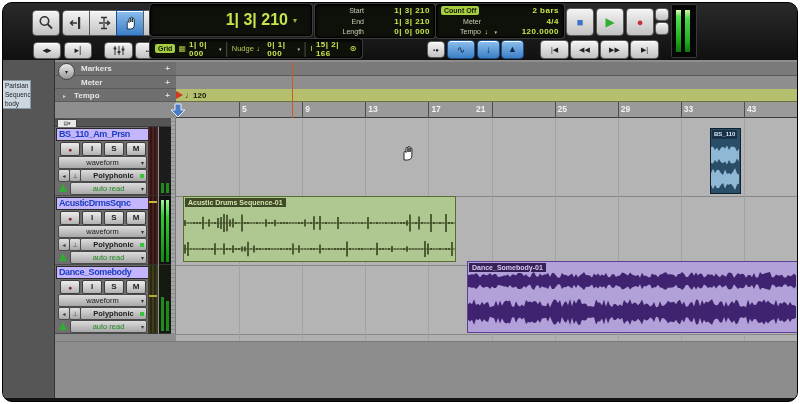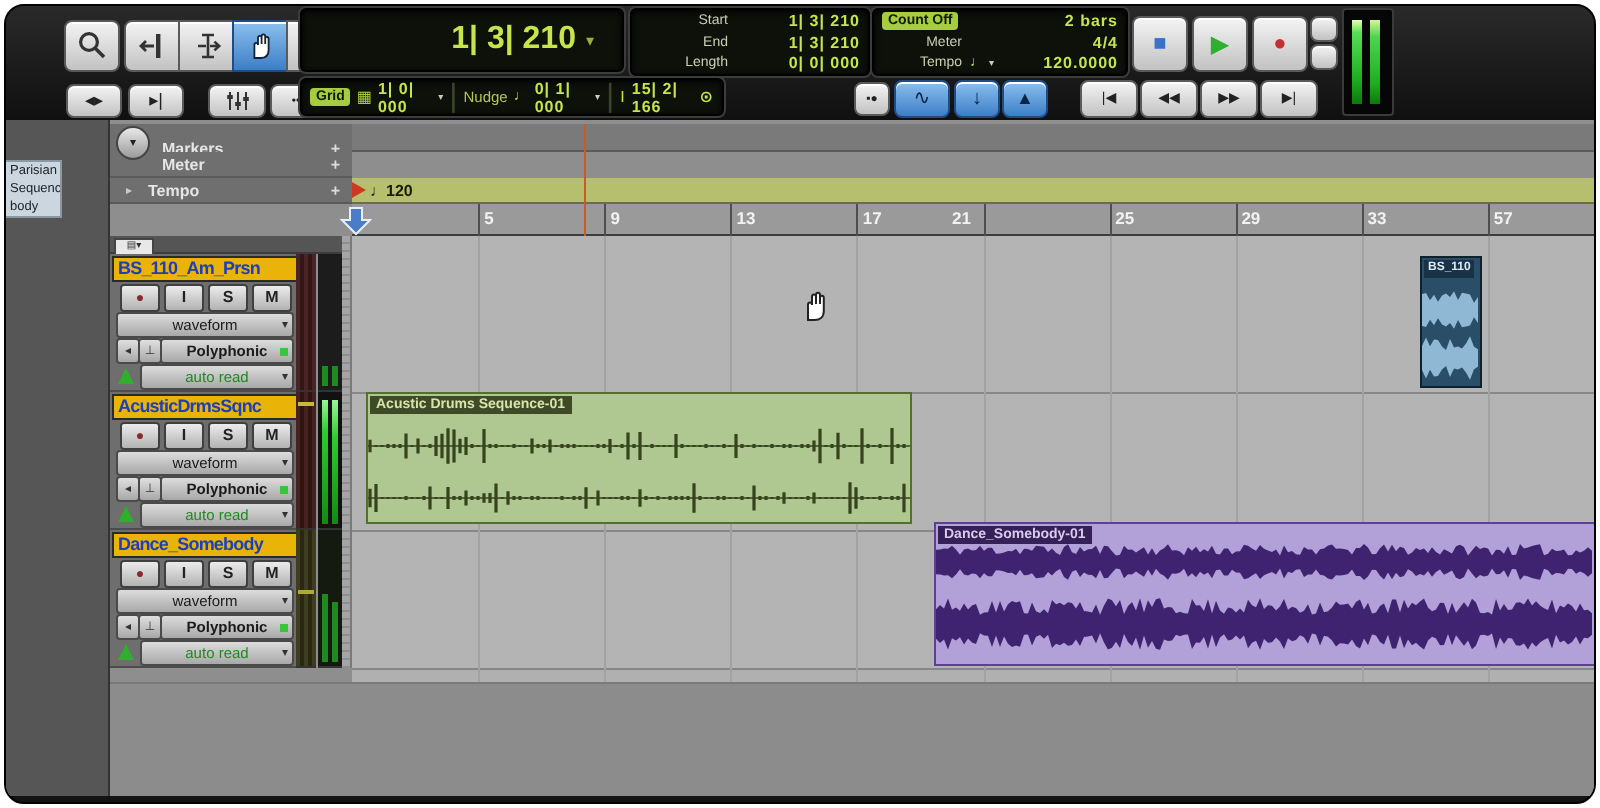--- a/index.html
+++ b/index.html
@@ -23,21 +23,21 @@
   
   .rrow{position:absolute;left:55px;width:121px;display:flex;align-items:center;color:#e6e6e6;
     font-size:8px;font-weight:bold;border-bottom:1px solid #5a5a5a;background:#6f6f6f;box-sizing:border-box;}
   .plus{margin-left:auto;margin-right:6px;font-weight:bold;color:#ddd;}
   .tick{position:absolute;top:0;width:1px;height:16px;background:#4e4e4e;}
   .barnum{position:absolute;top:2px;font-size:8.5px;font-weight:bold;color:#f2f2f2;}
   .gridline{position:absolute;top:0;width:1px;height:100%;background:#a2a2a2;}
   .laneline{position:absolute;left:0;width:100%;height:1px;background:#878787;}
   
   .thdr{position:absolute;left:55px;width:93px;height:69px;background:#6e6e6e;border-bottom:1px solid #4c4c4c;box-sizing:border-box;}
-  .tname{position:absolute;left:1px;top:1px;width:89px;height:11px;background:#eab308;border:1px solid #2a2a2a;
+  .tname{position:absolute;left:1px;top:1px;width:89px;height:11px;background:#c4b5fd;border:1px solid #2a2a2a;
     font-size:9px;font-weight:bold;color:#1b3fbf;line-height:11px;padding-left:2px;white-space:nowrap;overflow:hidden;letter-spacing:-.4px;}
   .sbtn{position:absolute;top:15px;width:18px;height:12px;background:linear-gradient(#ececec,#b2b2b2);
     border:1px solid #3f3f3f;border-radius:2px;font-size:8px;font-weight:bold;color:#222;
     display:flex;align-items:center;justify-content:center;line-height:1;}
   .drop{position:absolute;left:3px;width:87px;height:11px;background:linear-gradient(#dcdcdc,#a8a8a8);
     border:1px solid #4a4a4a;border-radius:2px;font-size:7.5px;color:#1a1a1a;display:flex;align-items:center;justify-content:center;}
   .drop .caret{position:absolute;right:2px;font-size:6px;color:#333;}
   .mini{position:absolute;width:10px;height:11px;background:linear-gradient(#e0e0e0,#a8a8a8);
     border:1px solid #4a4a4a;border-radius:2px;font-size:6px;color:#333;display:flex;align-items:center;justify-content:center;}
   
@@ -200,21 +200,21 @@
 
   <div class="abs" style="left:2px;top:60px;width:53px;height:338px;background:#565656;border-right:1px solid #333;box-sizing:border-box;"></div>
   <div class="abs" style="left:2px;top:80px;width:29px;height:29px;background:#ccd6de;border:1px solid #8a98a4;box-sizing:border-box;overflow:hidden;">
     <div style="font-size:6.5px;line-height:9px;color:#20242c;padding-left:2px;white-space:nowrap;">
       <div>Parisian</div>
       <div>Sequenc</div>
       <div>body</div>
     </div>
   </div>
 
-  <div class="rrow" style="top:62px;height:26px;">
+  <div class="rrow" style="top:62px;height:14px;">
     <span style="margin-left:26px;">Markers</span>
     <span class="plus">+</span>
   </div>
   <div class="rrow" style="top:76px;height:13px;">
     <span style="margin-left:26px;">Meter</span>
     <span class="plus">+</span>
   </div>
   <div class="rrow" style="top:89px;height:13px;">
     <span style="margin-left:8px;font-size:6px;color:#ccc;">▸</span>
     <span style="margin-left:8px;">Tempo</span>
@@ -242,21 +242,21 @@
           <span class="barnum" style="left: 255.4px;">17</span>
           <div class="tick" style="left: 315.5px;"></div>
           <span class="barnum" style="left: 300px;">21</span>
           <div class="tick" style="left: 378.6px;"></div>
           <span class="barnum" style="left: 381.6px;">25</span>
           <div class="tick" style="left: 441.7px;"></div>
           <span class="barnum" style="left: 444.7px;">29</span>
           <div class="tick" style="left: 504.8px;"></div>
           <span class="barnum" style="left: 507.8px;">33</span>
           <div class="tick" style="left: 567.9px;"></div>
-          <span class="barnum" style="left: 570.9px;">57</span>
+          <span class="barnum" style="left: 570.9px;">43</span>
         </div>
     <svg class="abs" style="left:170px;top:1px;" width="16" height="15" viewBox="0 0 16 15">
           <path d="M5 1 h6 v6 h4 l-7 7 -7-7 h4 z" fill="#4a7cc8" stroke="#e8eef6" stroke-width="1"></path>
         </svg>
   </div>
 
   <div class="abs" style="left:292px;top:62px;width:1px;height:56px;background:#cc5a22;"></div>
 
   <div class="abs" style="left:176px;top:118px;width:622px;height:223px;background:#b4b4b4;overflow:hidden;">
     <div class="laneline" style="top:78px;"></div>

